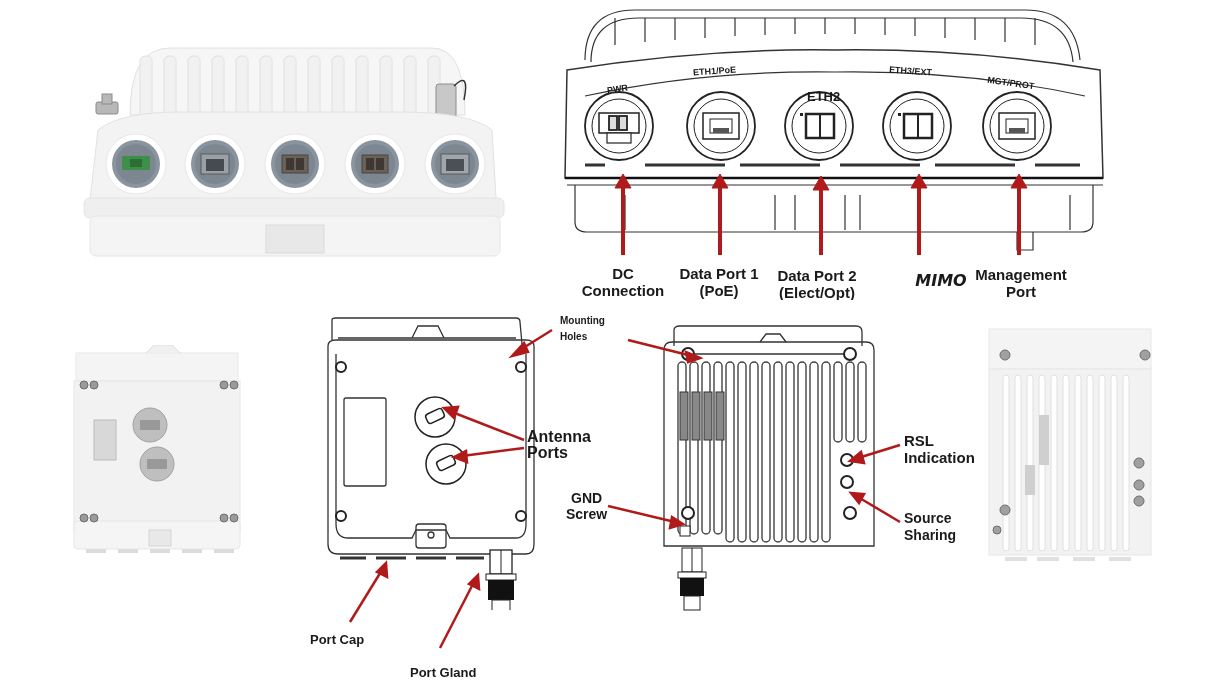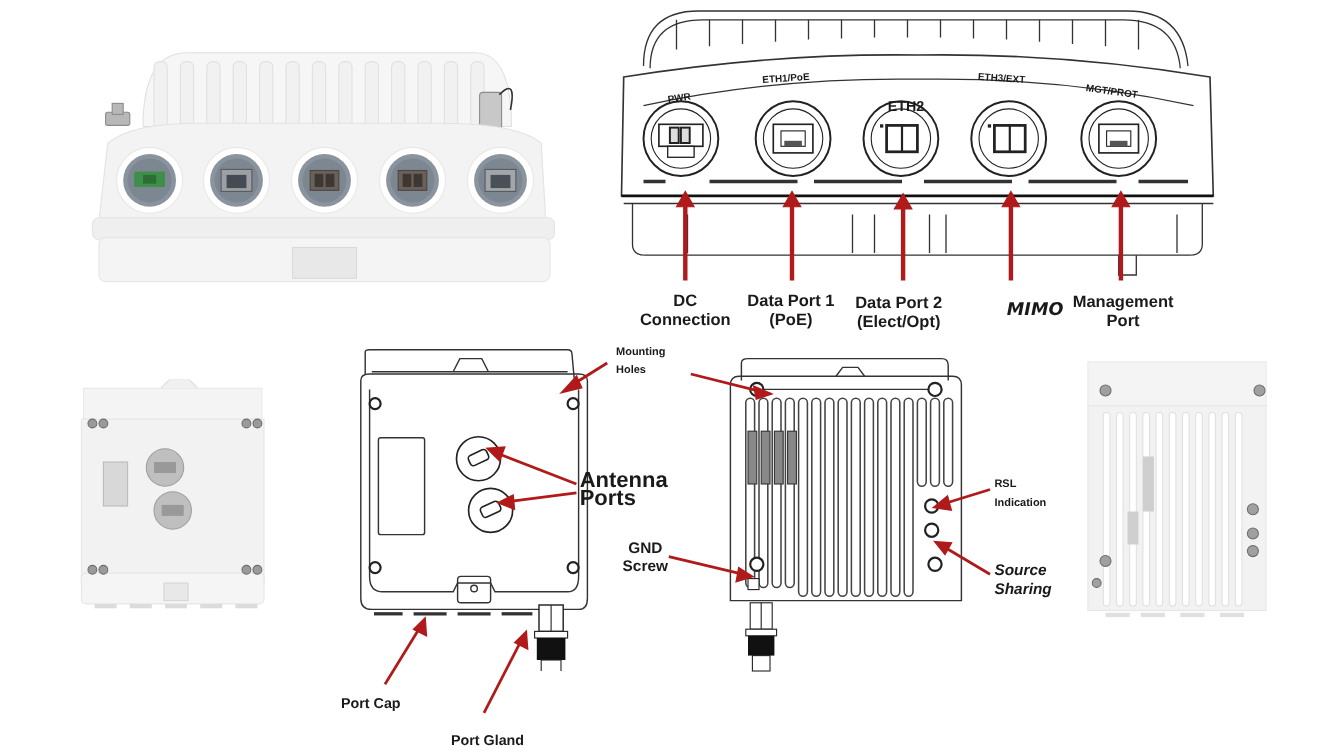--- a/index.html
+++ b/index.html
@@ -406,30 +406,30 @@
         <line x1="900" y1="522" x2="858" y2="497"></line>
         <polygon points="851,493 864,494 859,503"></polygon>
       </g>
   </g>
 </svg>
 
 <div class="lbl left" style="left:560px;top:313px;font-size:10px;line-height:16px;">
   <div>Mounting</div>
   <div>Holes</div>
 </div>
-<div class="lbl left" style="left:527px;top:429px;font-size:20px;line-height:16px;">
+<div class="lbl left" style="left:527px;top:429px;font-size:16px;line-height:16px;">
   <div>Antenna</div>
   <div>Ports</div>
 </div>
 <div class="lbl left" style="left:310px;top:631px;font-size:13px;">Port Cap</div>
 <div class="lbl left" style="left:410px;top:664px;font-size:13px;">Port Gland</div>
 <div class="lbl left" style="left:566px;top:490px;font-size:14px;line-height:16px;text-align:center;">
   <div>GND</div>
   <div>Screw</div>
 </div>
-<div class="lbl left" style="left:904px;top:432px;font-size:10px;line-height:17px;">
+<div class="lbl left" style="left:904px;top:432px;font-size:15px;line-height:17px;">
   <div>RSL</div>
   <div>Indication</div>
 </div>
-<div class="lbl left" style="left:904px;top:510px;font-size:14px;line-height:17px;font-style:italic;">
+<div class="lbl left" style="left:904px;top:510px;font-size:14px;line-height:17px;">
   <div>Source</div>
   <div>Sharing</div>
 </div>
 
 </body></html>

